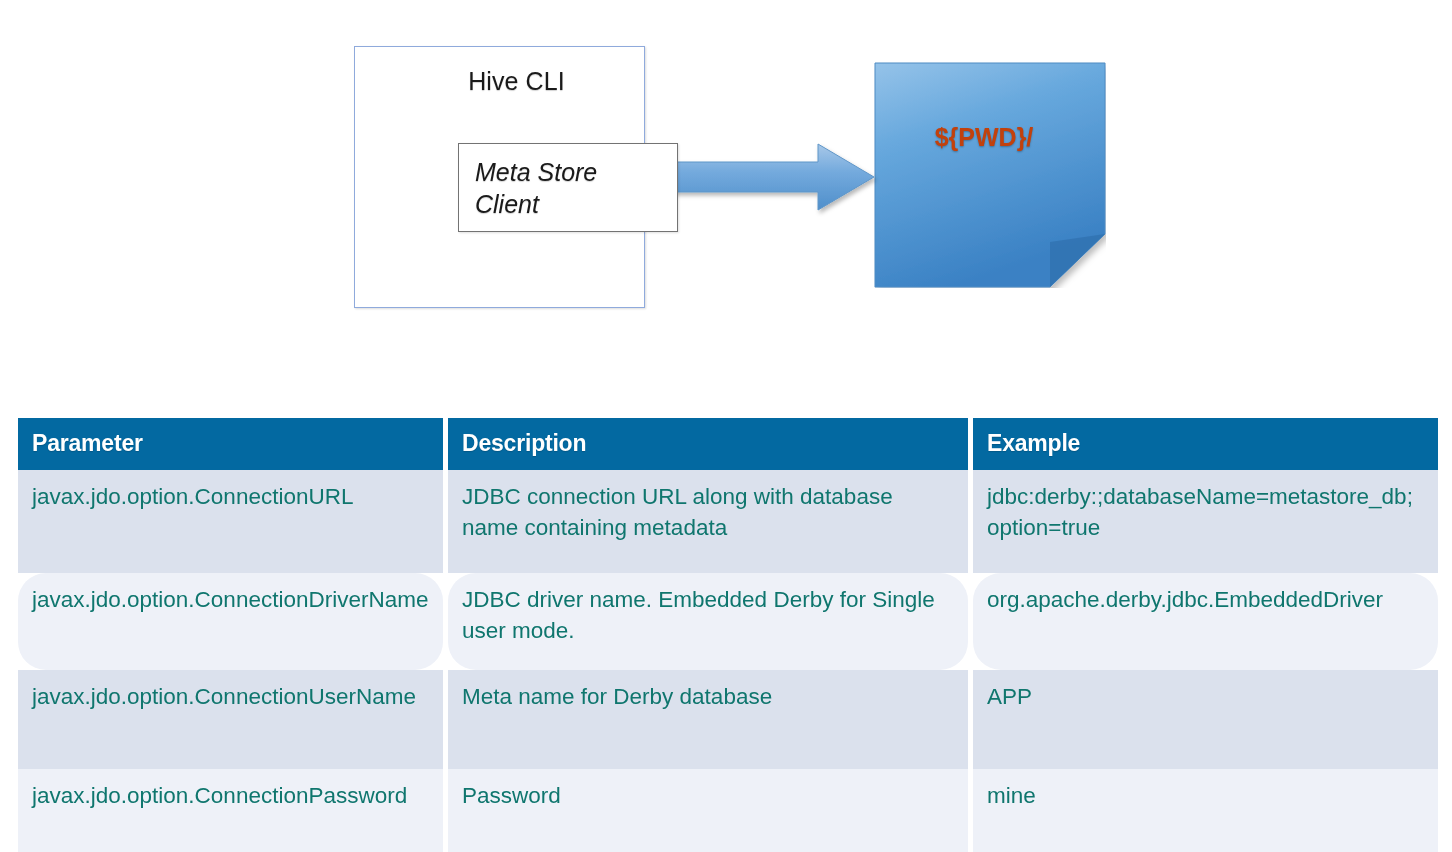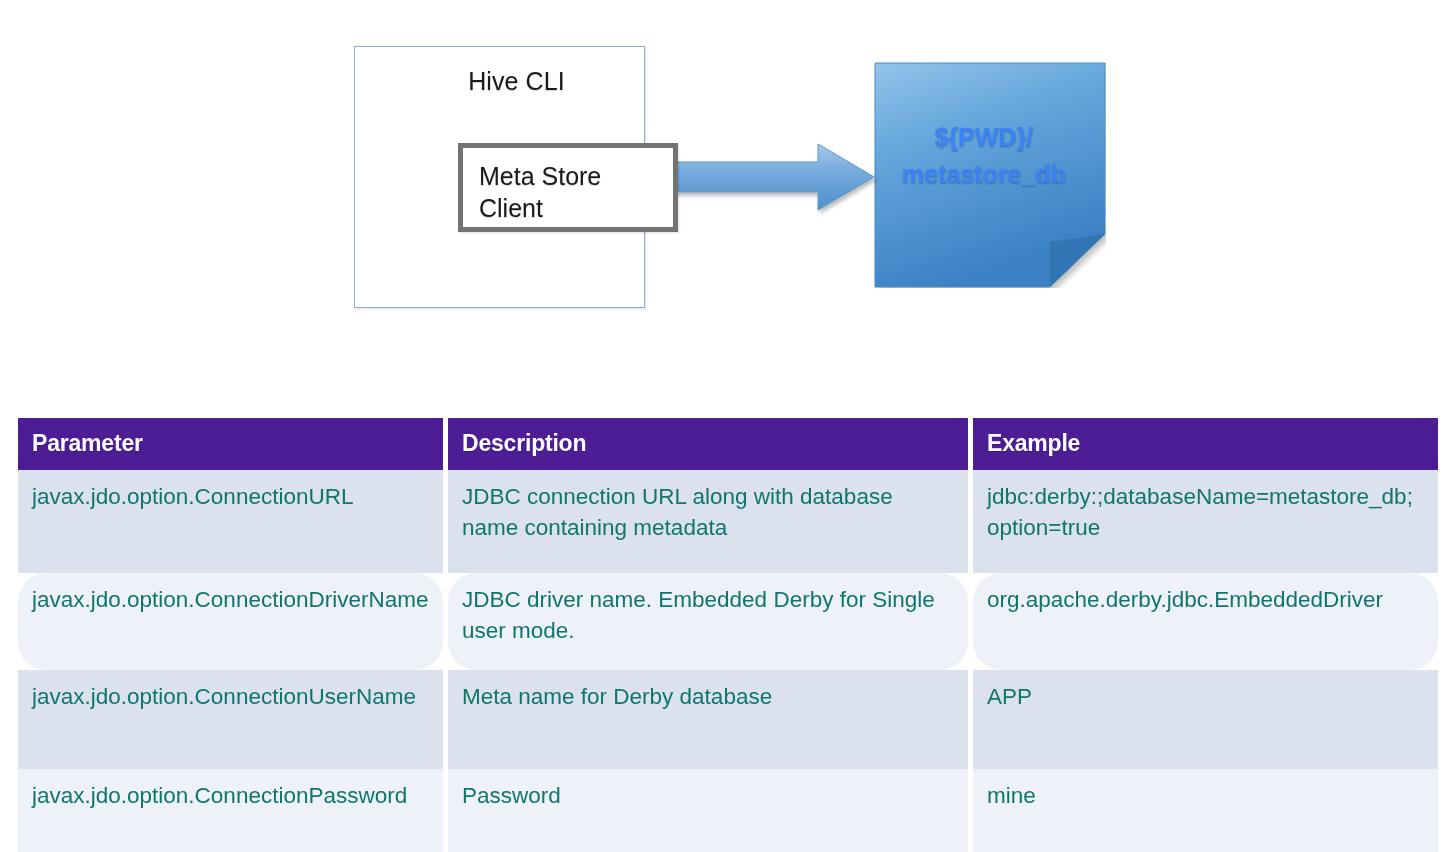--- a/index.html
+++ b/index.html
@@ -47,24 +47,25 @@
     text-shadow: 0 1px 1px rgba(0,0,0,0.18);
   }
 
   .meta-store-box {
     position: absolute;
     left: 458px;
     top: 143px;
     width: 220px;
     height: 89px;
     background: #ffffff;
-    border: 5px solid #737373;
+    border: 1px solid #737373;
     box-sizing: border-box;
     box-shadow: 1px 1px 2px rgba(0,0,0,0.12);
     z-index: 3;
+    font-style: italic;
   }
   .meta-store-text {
     position: absolute;
     left: 16px;
     top: 12px;
     width: 190px;
     font-size: 25px;
     line-height: 32px;
     color: #1a1a1a;
     text-shadow: 0 1px 1px rgba(0,0,0,0.18);
@@ -89,21 +90,21 @@
   }
   .doc-label {
     position: absolute;
     left: 874px;
     top: 119px;
     width: 220px;
     text-align: center;
     font-size: 25px;
     line-height: 37px;
     font-weight: bold;
-    color: #3b82f6;
+    color: #c2410c;
     text-shadow: 0 1px 2px rgba(0,0,0,0.30);
     z-index: 4;
     pointer-events: none;
   }
 
   
   #param-table {
     position: absolute;
     left: 18px;
     top: 418px;
@@ -112,21 +113,21 @@
     border-spacing: 0;
     table-layout: fixed;
   }
   #param-table col.c1 { width: 425px; }
   #param-table col.gap1 { width: 5px; }
   #param-table col.c2 { width: 520px; }
   #param-table col.gap2 { width: 5px; }
   #param-table col.c3 { width: 465px; }
 
   #param-table th {
-    background: #4c1d95;
+    background: #0369a1;
     color: #ffffff;
     font-weight: bold;
     font-size: 23px;
     text-align: left;
     padding: 12px 21px 13px 14px;
     letter-spacing: -0.2px;
     text-shadow: 0 1px 1px rgba(0,0,0,0.16);
     vertical-align: middle;
   }
   #param-table th.spacer,
@@ -189,21 +190,20 @@
         <filter id="docShadow" x="-15%" y="-15%" width="140%" height="140%">
           <feDropShadow dx="3" dy="4" stdDeviation="3" flood-color="#000000" flood-opacity="0.26"></feDropShadow>
         </filter>
       </defs>
       <path d="M1,1 L231,1 L231,172 L176,225 L1,225 Z" fill="url(#docGrad)" stroke="#4f8cc4" stroke-width="1" filter="url(#docShadow)"></path>
       <path d="M231,172 L176,225 L176,180 Z" fill="#3173b2" opacity="0.85"></path>
     </svg>
   </div>
   <div class="doc-label">
     <div>${PWD}/</div>
-    <div>metastore_db</div>
   </div>
 
   <div class="meta-store-box">
     <div class="meta-store-text">Meta Store Client</div>
   </div>
 
 </div>
 
 <table id="param-table">
   <colgroup>

